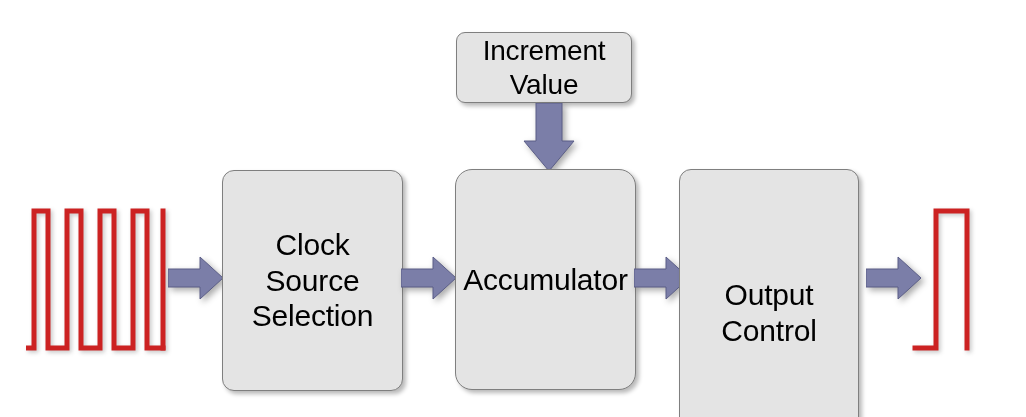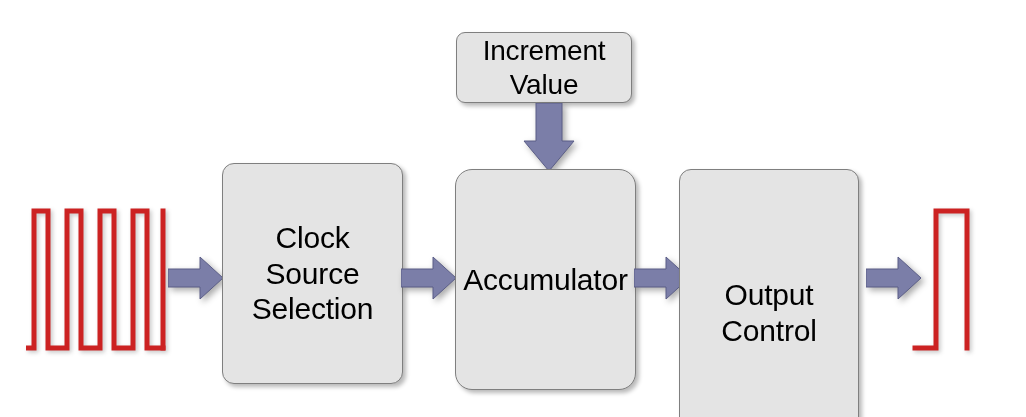--- a/index.html
+++ b/index.html
@@ -28,21 +28,21 @@
     justify-content: center;
     box-sizing: border-box;
   }
   .block-label {
     color: #000000;
     text-align: center;
     line-height: 1.18;
     white-space: pre-line;
     letter-spacing: -0.2px;
   }
-  #block-clock-source     { left: 222px; top: 163px; width: 181px; height: 221px; }
+  #block-clock-source     { left: 222px; top: 170px; width: 181px; height: 221px; }
   #block-accumulator      { left: 455px; top: 169px; width: 181px; height: 221px; border-radius: 17px; }
   #block-output-control   { left: 659px; top: 169px; width: 180px; height: 287px; margin-left: 20px; }
   #block-increment-value  { left: 456px; top:  32px; width: 176px; height:  71px; border-radius: 9px; }
 
   #block-clock-source    .block-label { font-size: 30px; }
   #block-accumulator     .block-label { font-size: 30px; }
   #block-output-control  .block-label { font-size: 30px; }
   #block-increment-value .block-label { font-size: 28px; }
 
   .arrow-h, .arrow-v {

